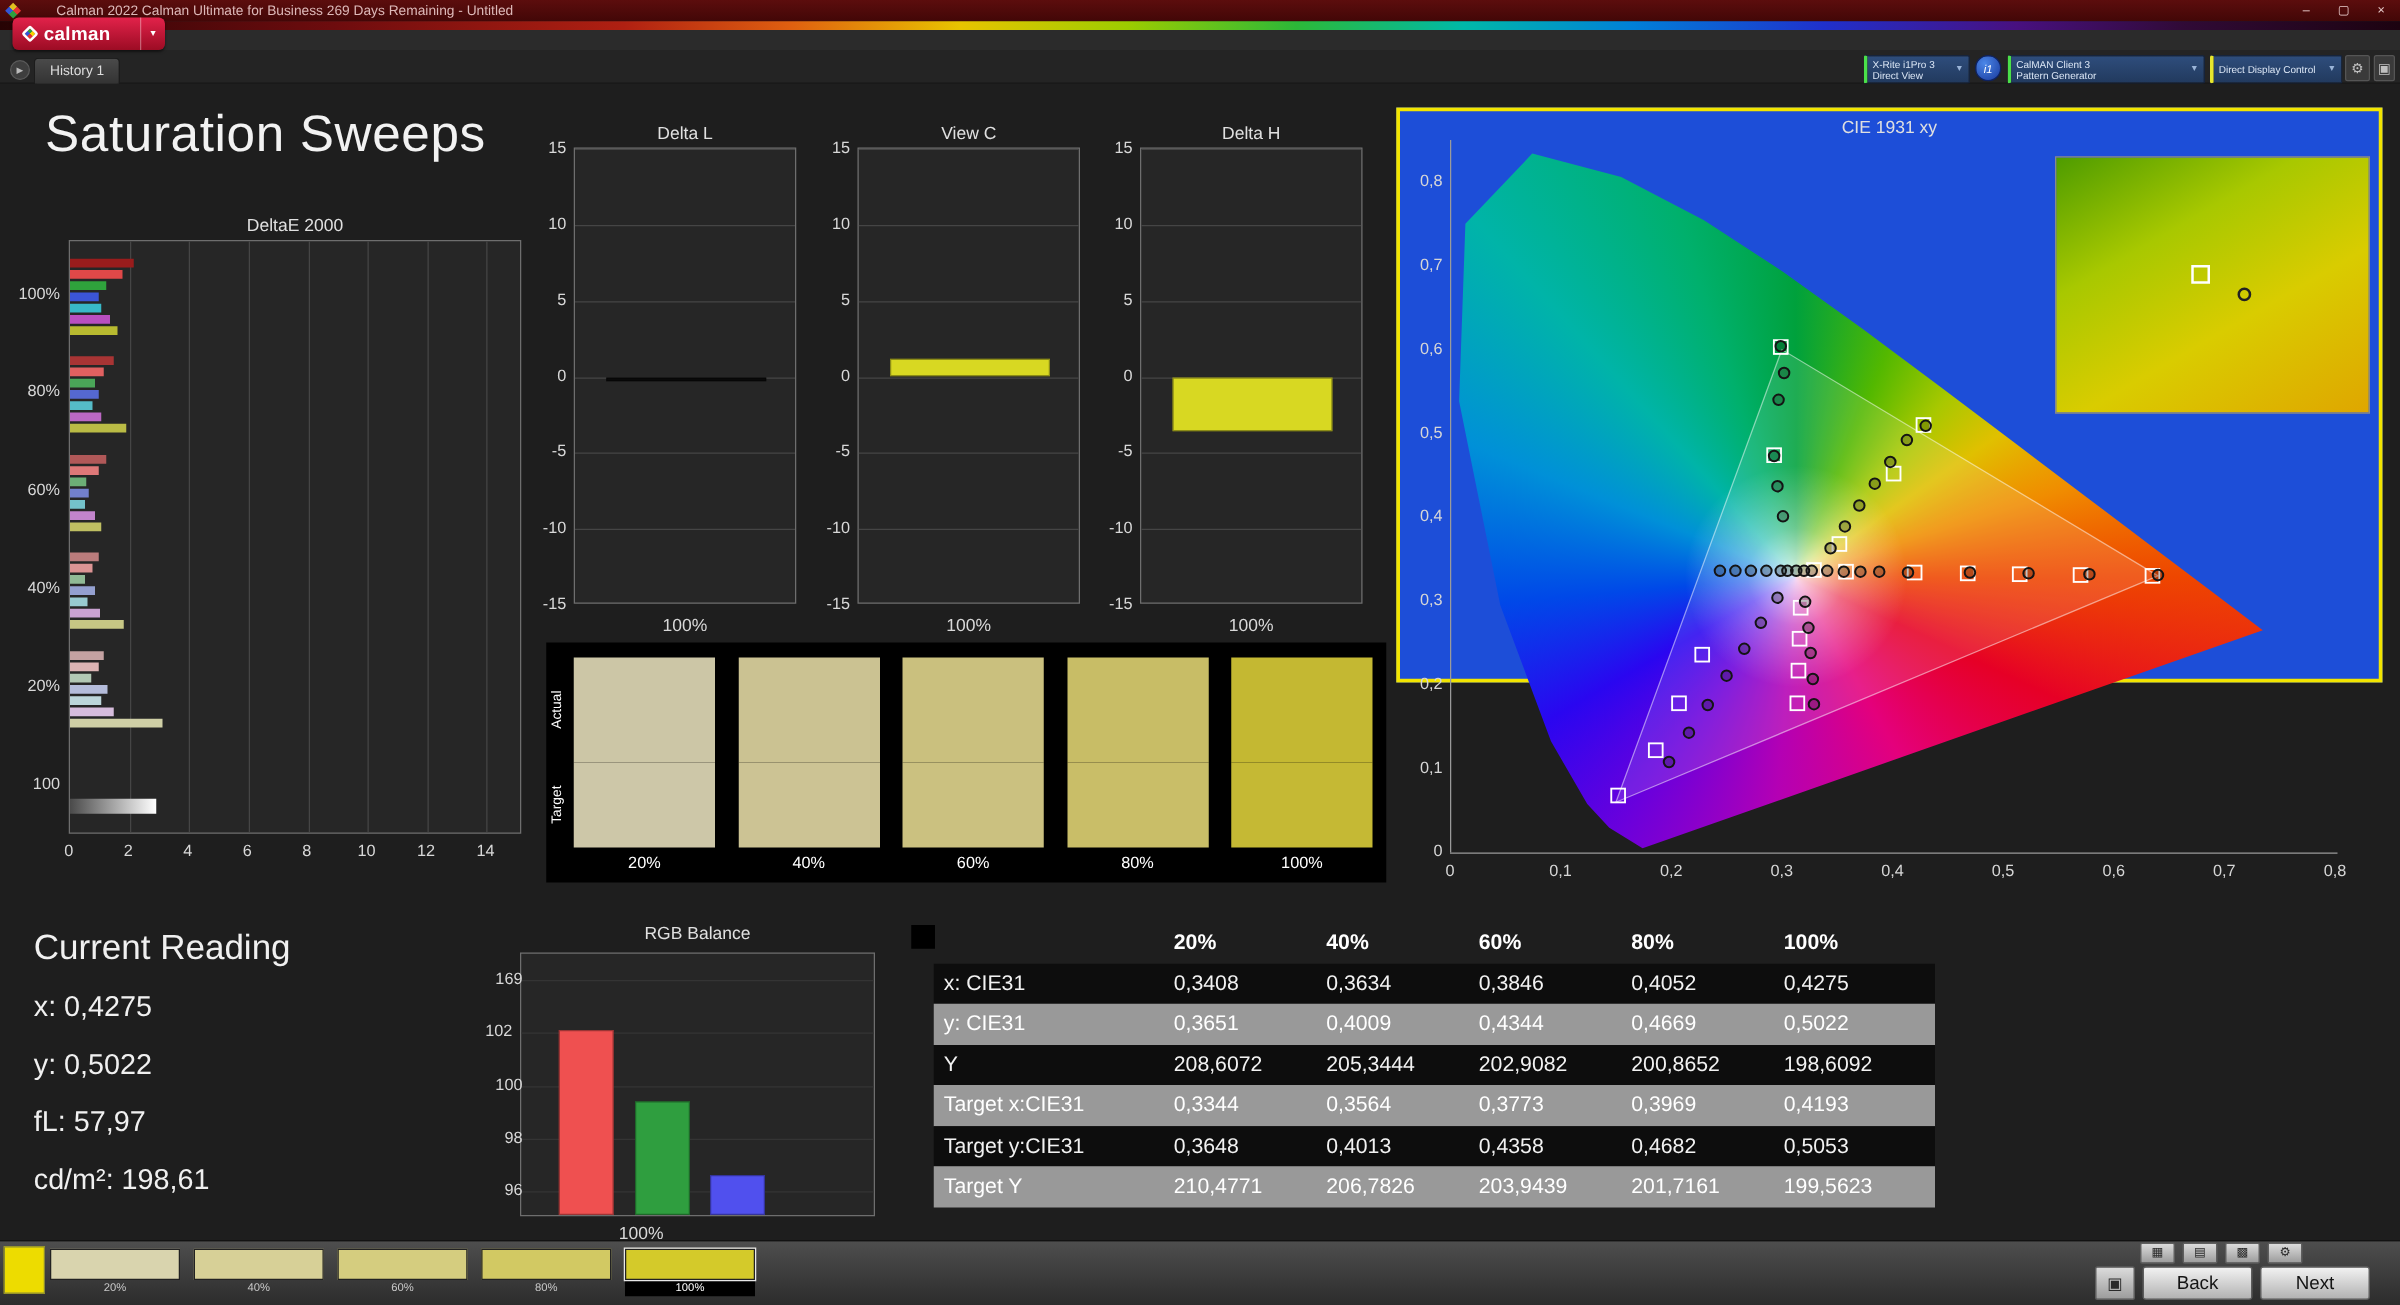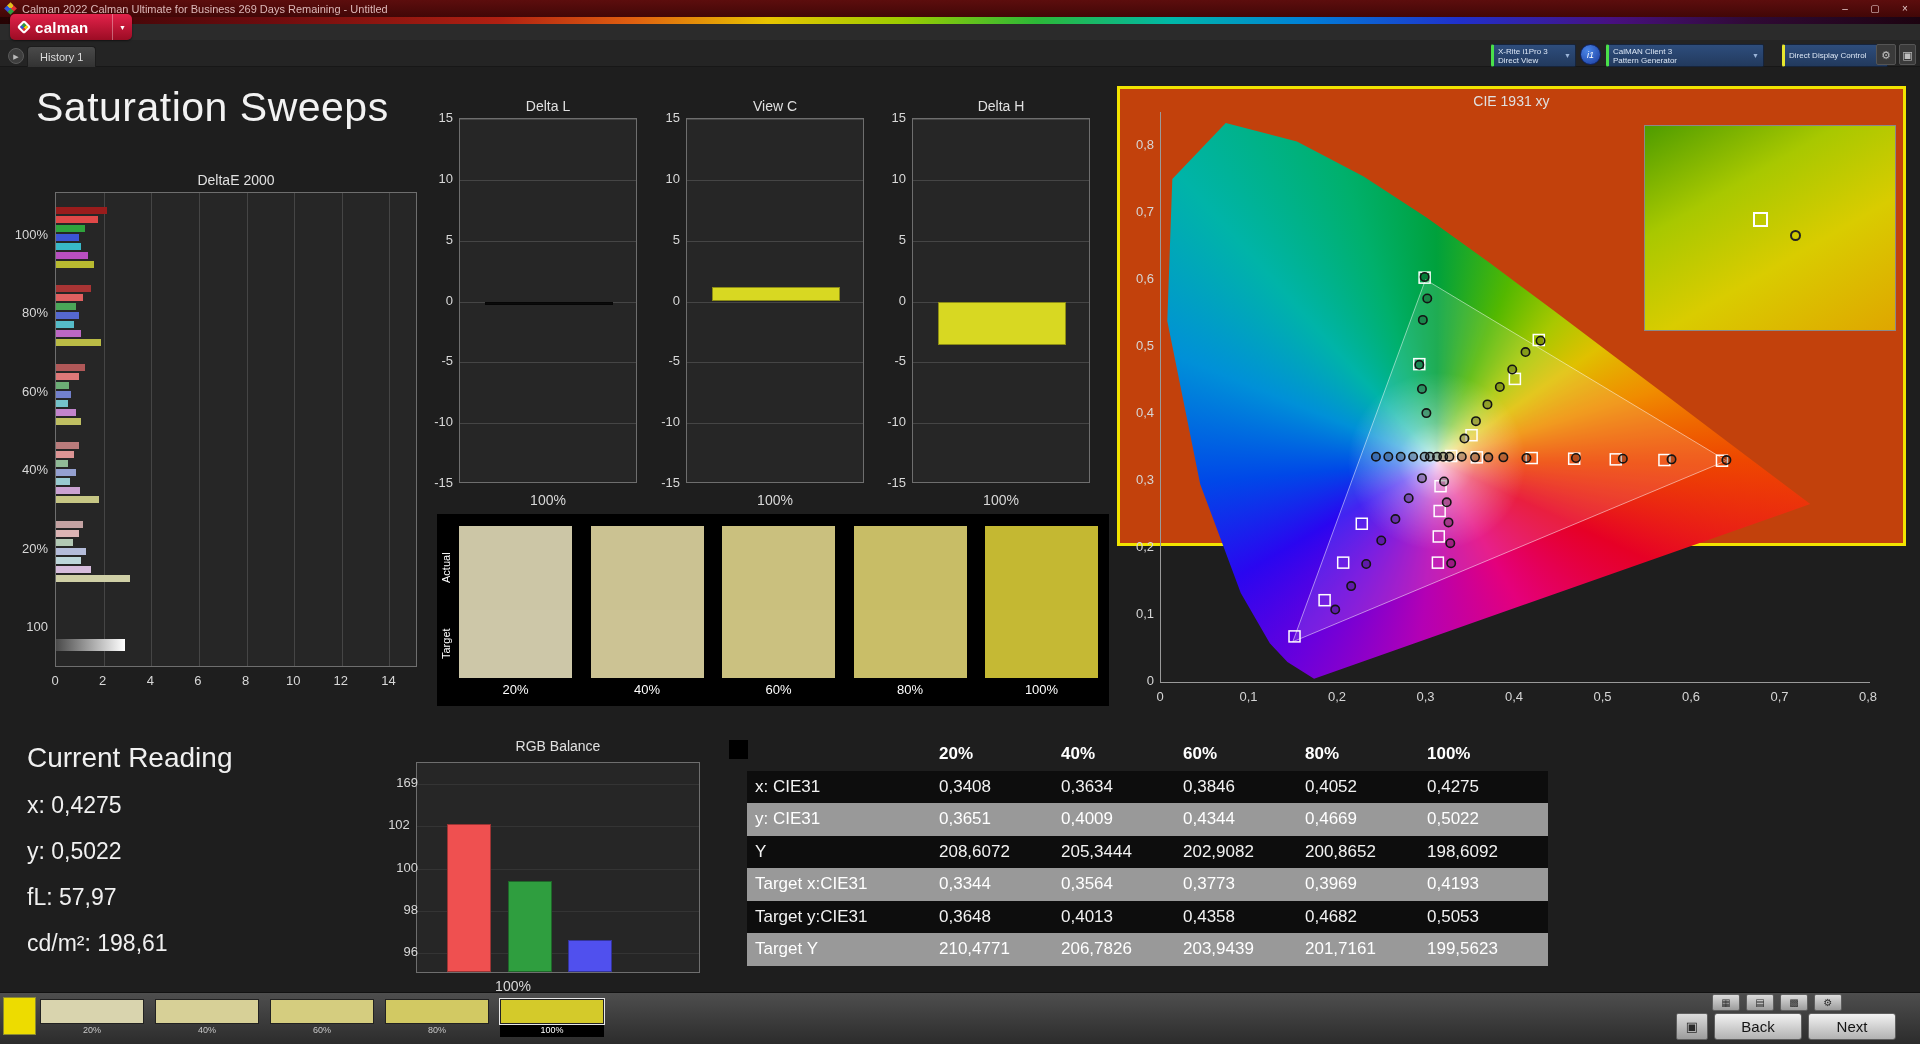--- a/index.html
+++ b/index.html
@@ -7,21 +7,21 @@
        font-family:"Liberation Sans","DejaVu Sans",sans-serif;color:#e8e8e8;cursor:default;}
   #app *{box-sizing:border-box;}
 
   
   #titlebar{position:absolute;left:0;top:0;width:100%;height:17px;
     background:linear-gradient(#5c0d0d,#420707);display:flex;align-items:center;
     color:#ddb9b9;font-size:11px;}
   .tb-icon{width:9px;height:9px;margin:0 7px 0 6px;flex:none;
     background:conic-gradient(#e23333 0 25%,#2f9e3f 0 50%,#3355d6 0 75%,#e0c020 0);
     transform:rotate(45deg);}
-  #tb-title{flex:1;white-space:nowrap;overflow:hidden;}
+  #tb-title{flex:1;white-space:nowrap;overflow:hidden;margin-left:23px;}
   .tb-btns{display:flex;height:100%;}
   .tb-btn{width:30px;text-align:center;font-size:10px;line-height:17px;color:#e8cccc;}
 
   #rainbow{position:absolute;left:0;top:17px;width:100%;height:7px;
     background:linear-gradient(90deg,#260304 0%,#6e0c0e 14%,#b02012 26%,#e06010 33%,
       #e8c400 40%,#9ccc00 47%,#2cb838 54%,#00b8a8 61%,#0080d8 68%,#2030cc 76%,
       #481080 84%,#300a36 91%,#1c0310 100%);}
 
   #menubar{position:absolute;left:0;top:24px;width:100%;height:16px;background:#2b2b2b;}
   #tabrow{position:absolute;left:0;top:40px;width:100%;height:27px;background:#242424;
@@ -92,21 +92,21 @@
   #swatch-panel{position:absolute;left:437px;top:514px;width:672px;height:192px;background:#000;}
   .rot-label{position:absolute;left:3px;width:14px;font-size:11px;color:#fff;
     writing-mode:vertical-rl;transform:rotate(180deg);text-align:center;}
   #rot-actual{top:18px;height:72px;}
   #rot-target{top:94px;height:72px;}
   .sw-cell{position:absolute;top:12px;width:113px;height:152px;}
   .sw-a{height:55%;} .sw-t{height:45%;}
   .sw-lab{position:absolute;top:168px;width:113px;text-align:center;font-size:13px;color:#fff;}
 
   
-  #cie-panel{position:absolute;left:1117px;top:86px;width:789px;height:460px;background:#c2410c;
+  #cie-panel{position:absolute;left:1117px;top:86px;width:789px;height:460px;background:#1d4ed8;
     border:3px solid #f2e400;}
   #cie-title{left:0;top:4px;width:100%;}
   #cie-horseshoe{position:absolute;left:40px;top:23px;width:708px;height:570px;
     background:
       radial-gradient(circle at 39.1% 61.3%,rgba(255,255,255,.85) 0%,rgba(255,255,255,.35) 7%,rgba(255,255,255,0) 16%),
       conic-gradient(from 0deg at 39.1% 61.3%,
         #00a13c 0deg,#53b800 22deg,#a8c800 40deg,#e0c000 55deg,#f08c00 72deg,#ee4600 90deg,
         #e60026 115deg,#e4007c 150deg,#b400b4 185deg,#6a00dc 215deg,#2a06f0 240deg,
         #0048e8 265deg,#0090d8 292deg,#00b4a8 318deg,#00b06c 342deg,#00a13c 360deg);
     clip-path:polygon(21.76% 99.41%,18% 96.51%,15.51% 93.2%,11.41% 84.39%,5.68% 65.29%,
@@ -205,21 +205,21 @@
     <span class="dev-caret">▼</span>
   </div>
   <div id="meter-badge">i1</div>
   <div class="devbox" id="dev-source" style="border-left-color: rgb(74, 224, 74);">
     <div class="dev-text">
       <div>CalMAN Client 3</div>
       <div>Pattern Generator</div>
     </div>
     <span class="dev-caret">▼</span>
   </div>
-  <div class="devbox" id="dev-display" style="border-left-color: rgb(230, 230, 46); margin-left: 14px;">
+  <div class="devbox" id="dev-display" style="border-left-color: rgb(230, 230, 46);">
     <div class="dev-text">
       <div>Direct Display Control</div>
       <div></div>
     </div>
     <span class="dev-caret">▼</span>
   </div>
   <div class="topbtn" style="left:1876px;">⚙</div>
   <div class="topbtn" style="left:1899px;width:17px;">▣</div>
 
   <div id="page-title">Saturation Sweeps</div>

